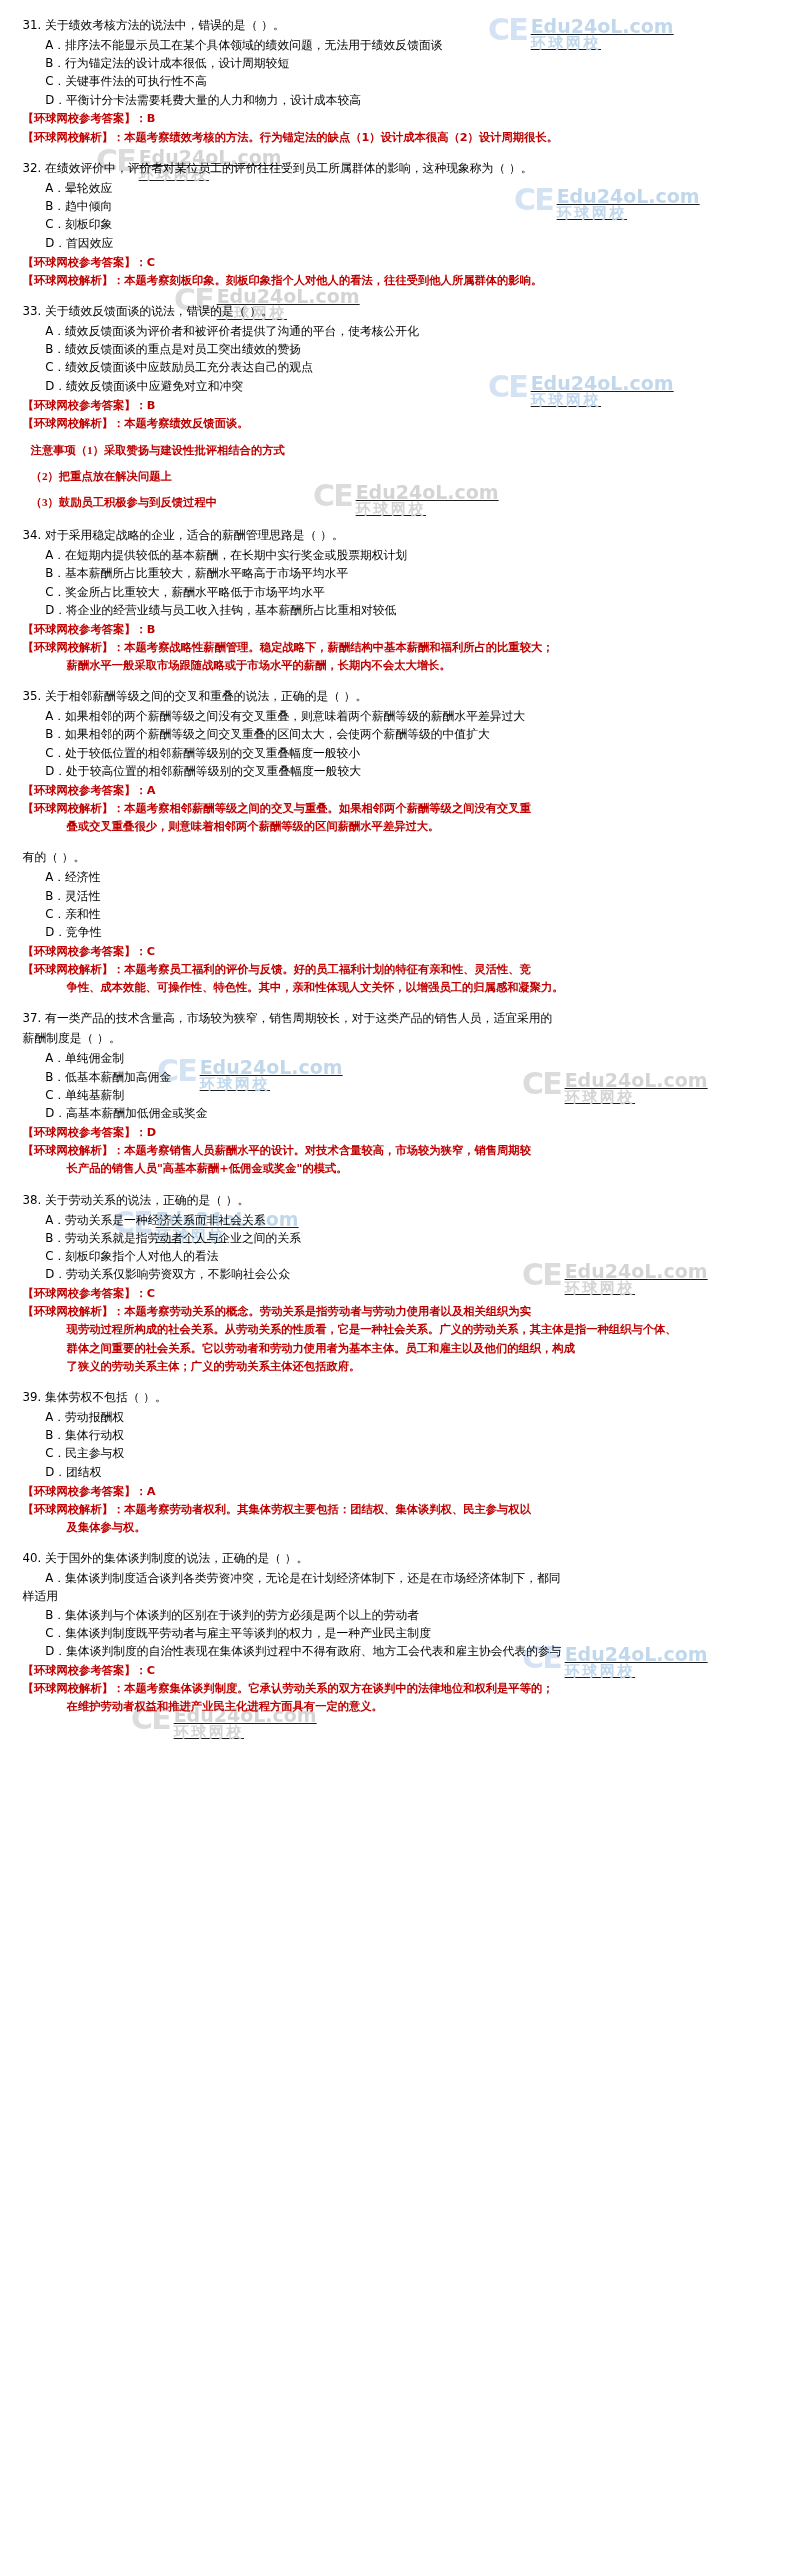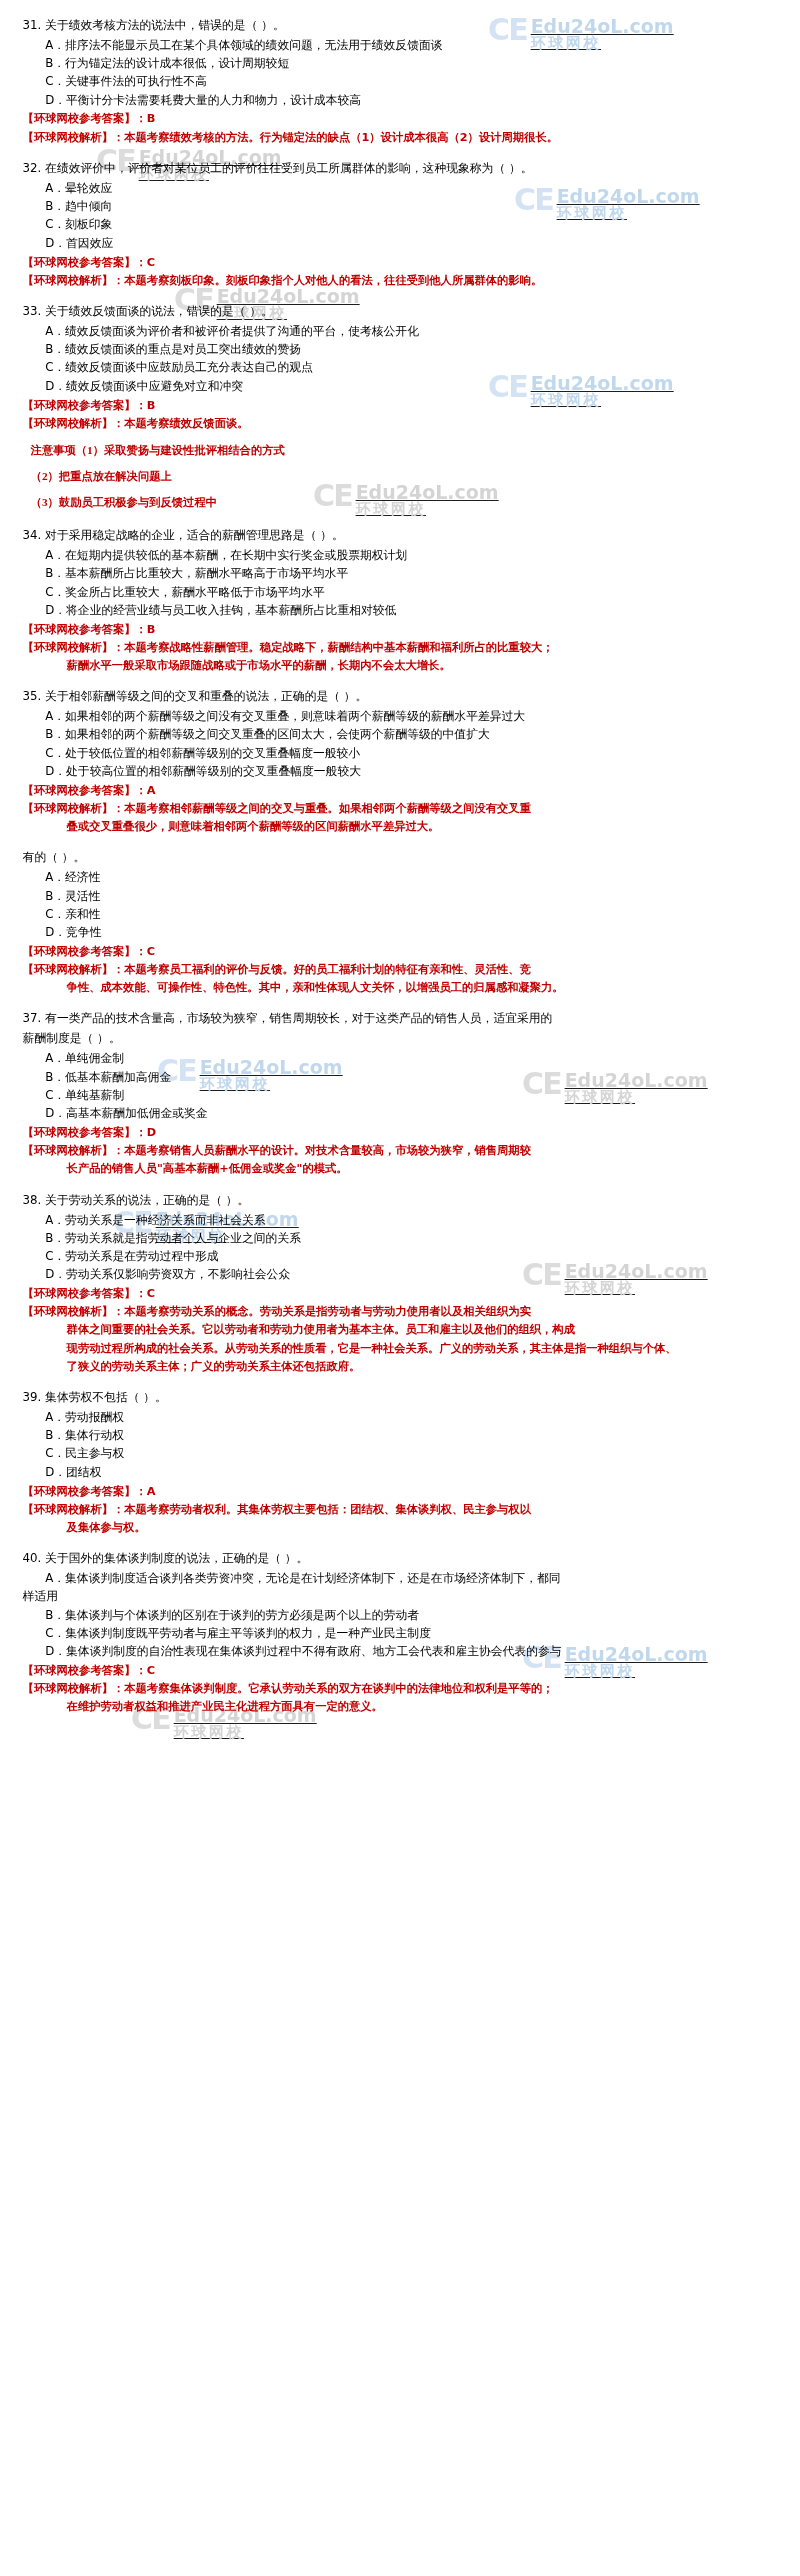--- a/index.html
+++ b/index.html
@@ -300,26 +300,26 @@
     <p class="ans">【环球网校参考答案】：D</p>
     <p class="exp">【环球网校解析】：本题考察销售人员薪酬水平的设计。对技术含量较高，市场较为狭窄，销售周期较</p>
     <p class="exp-cont">长产品的销售人员"高基本薪酬+低佣金或奖金"的模式。</p>
   </div>
   <div class="sp"></div>
 
   <div class="q">
     <p class="q-stem">38. 关于劳动关系的说法，正确的是（    ）。</p>
     <p class="opt">A．劳动关系是一种经济关系而非社会关系</p>
     <p class="opt">B．劳动关系就是指劳动者个人与企业之间的关系</p>
-    <p class="opt">C．劳动关系是在劳动过程中形成</p>
+    <p class="opt">C．刻板印象指个人对他人的看法</p>
     <p class="opt">D．劳动关系仅影响劳资双方，不影响社会公众</p>
     <p class="ans">【环球网校参考答案】：C</p>
     <p class="exp">【环球网校解析】：本题考察劳动关系的概念。劳动关系是指劳动者与劳动力使用者以及相关组织为实</p>
+    <p class="exp-cont">现劳动过程所构成的社会关系。从劳动关系的性质看，它是一种社会关系。广义的劳动关系，其主体是指一种组织与个体、</p>
     <p class="exp-cont">群体之间重要的社会关系。它以劳动者和劳动力使用者为基本主体。员工和雇主以及他们的组织，构成</p>
-    <p class="exp-cont">现劳动过程所构成的社会关系。从劳动关系的性质看，它是一种社会关系。广义的劳动关系，其主体是指一种组织与个体、</p>
     <p class="exp-cont">了狭义的劳动关系主体；广义的劳动关系主体还包括政府。</p>
   </div>
   <div class="sp"></div>
 
   <div class="q">
     <p class="q-stem">39. 集体劳权不包括（    ）。</p>
     <p class="opt">A．劳动报酬权</p>
     <p class="opt">B．集体行动权</p>
     <p class="opt">C．民主参与权</p>
     <p class="opt">D．团结权</p>

